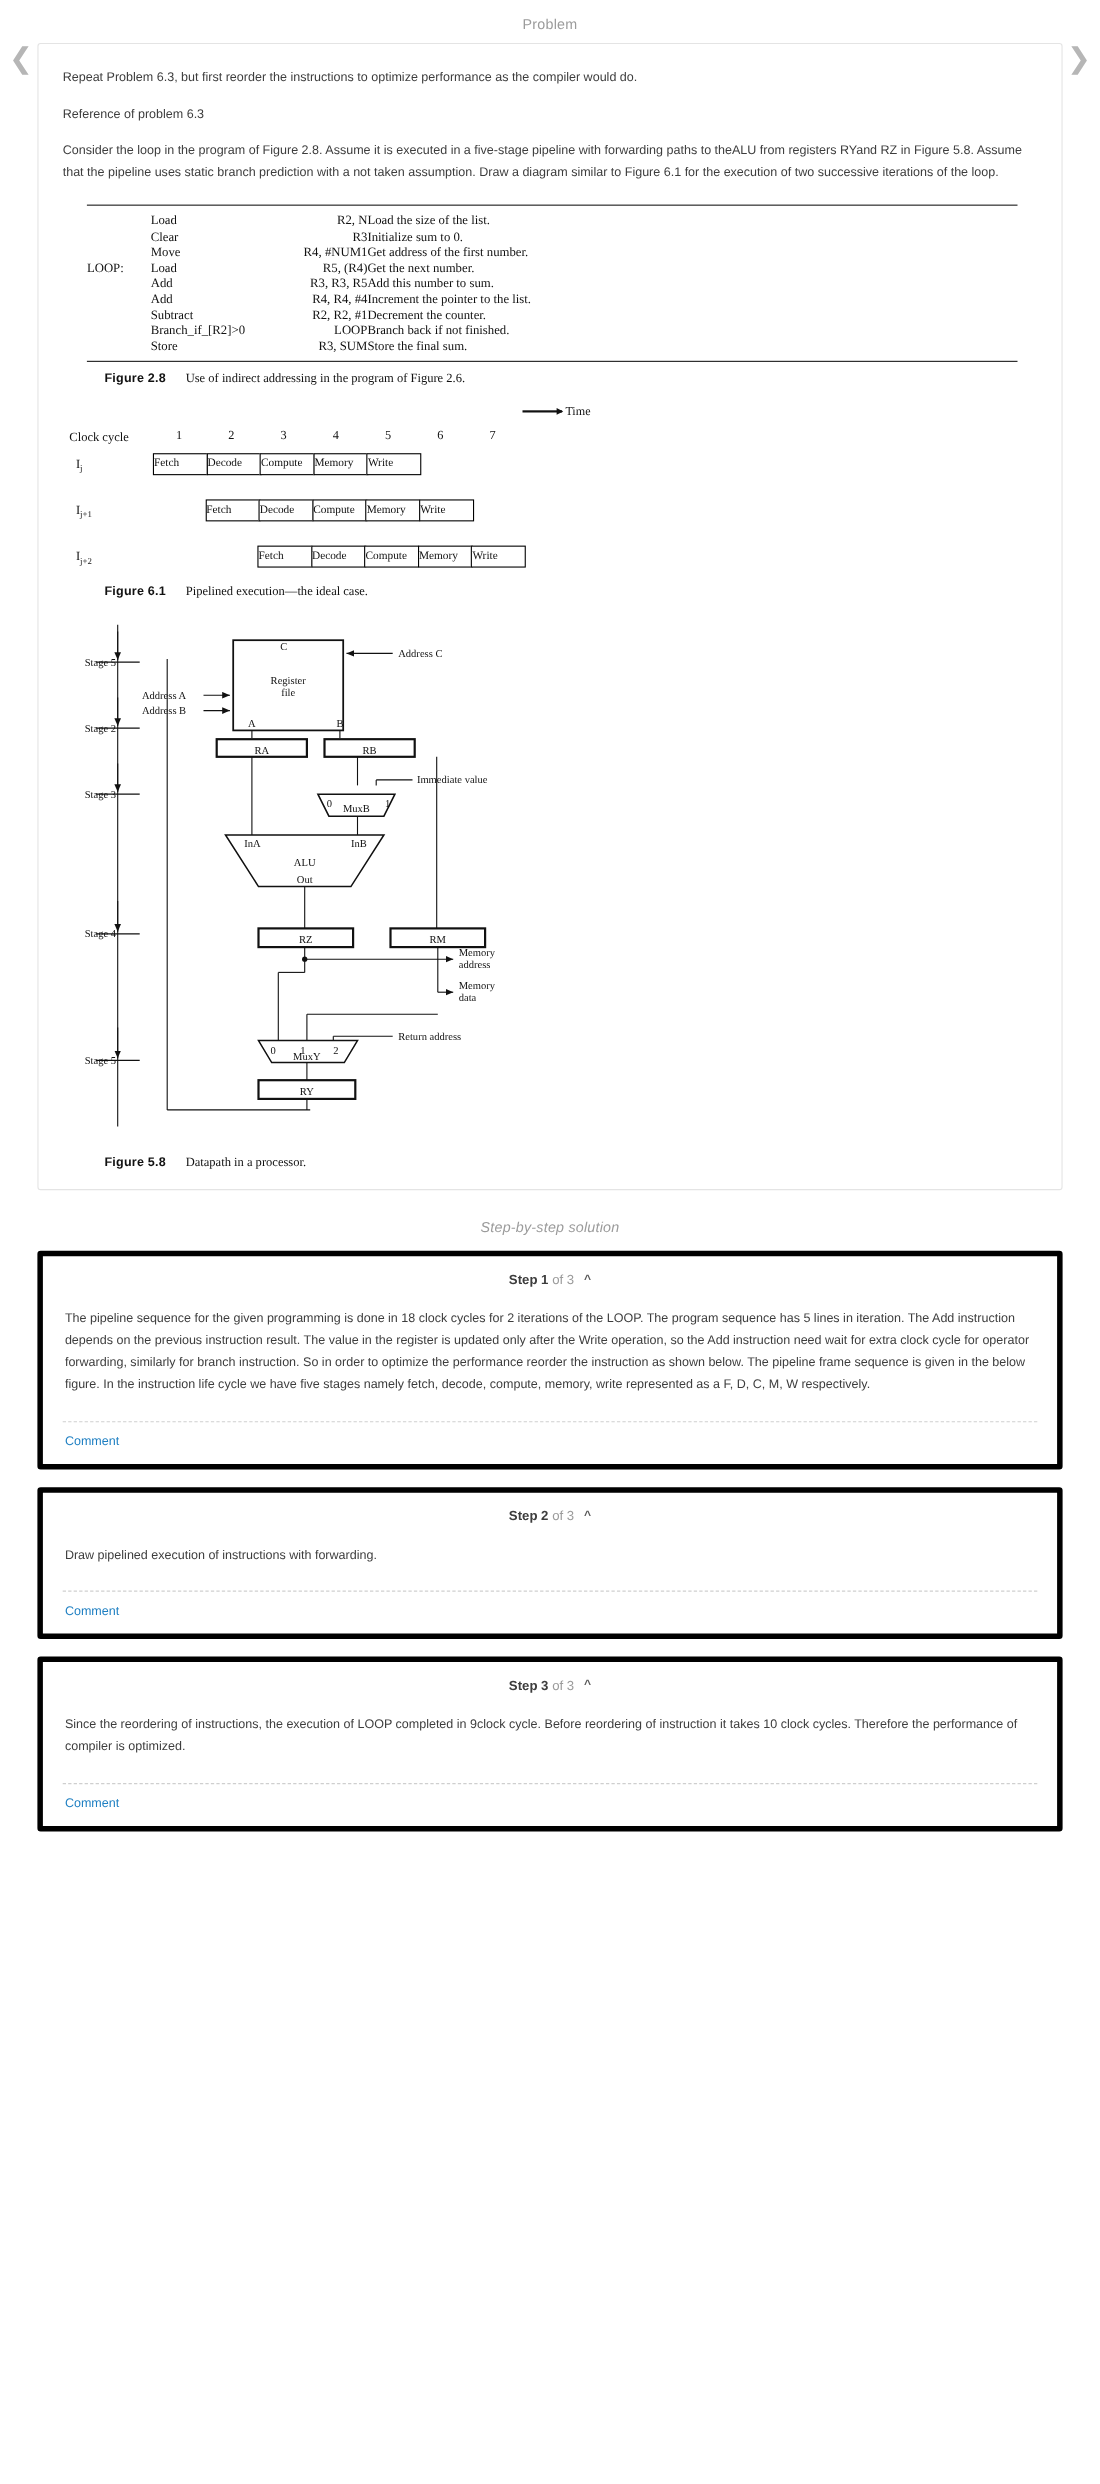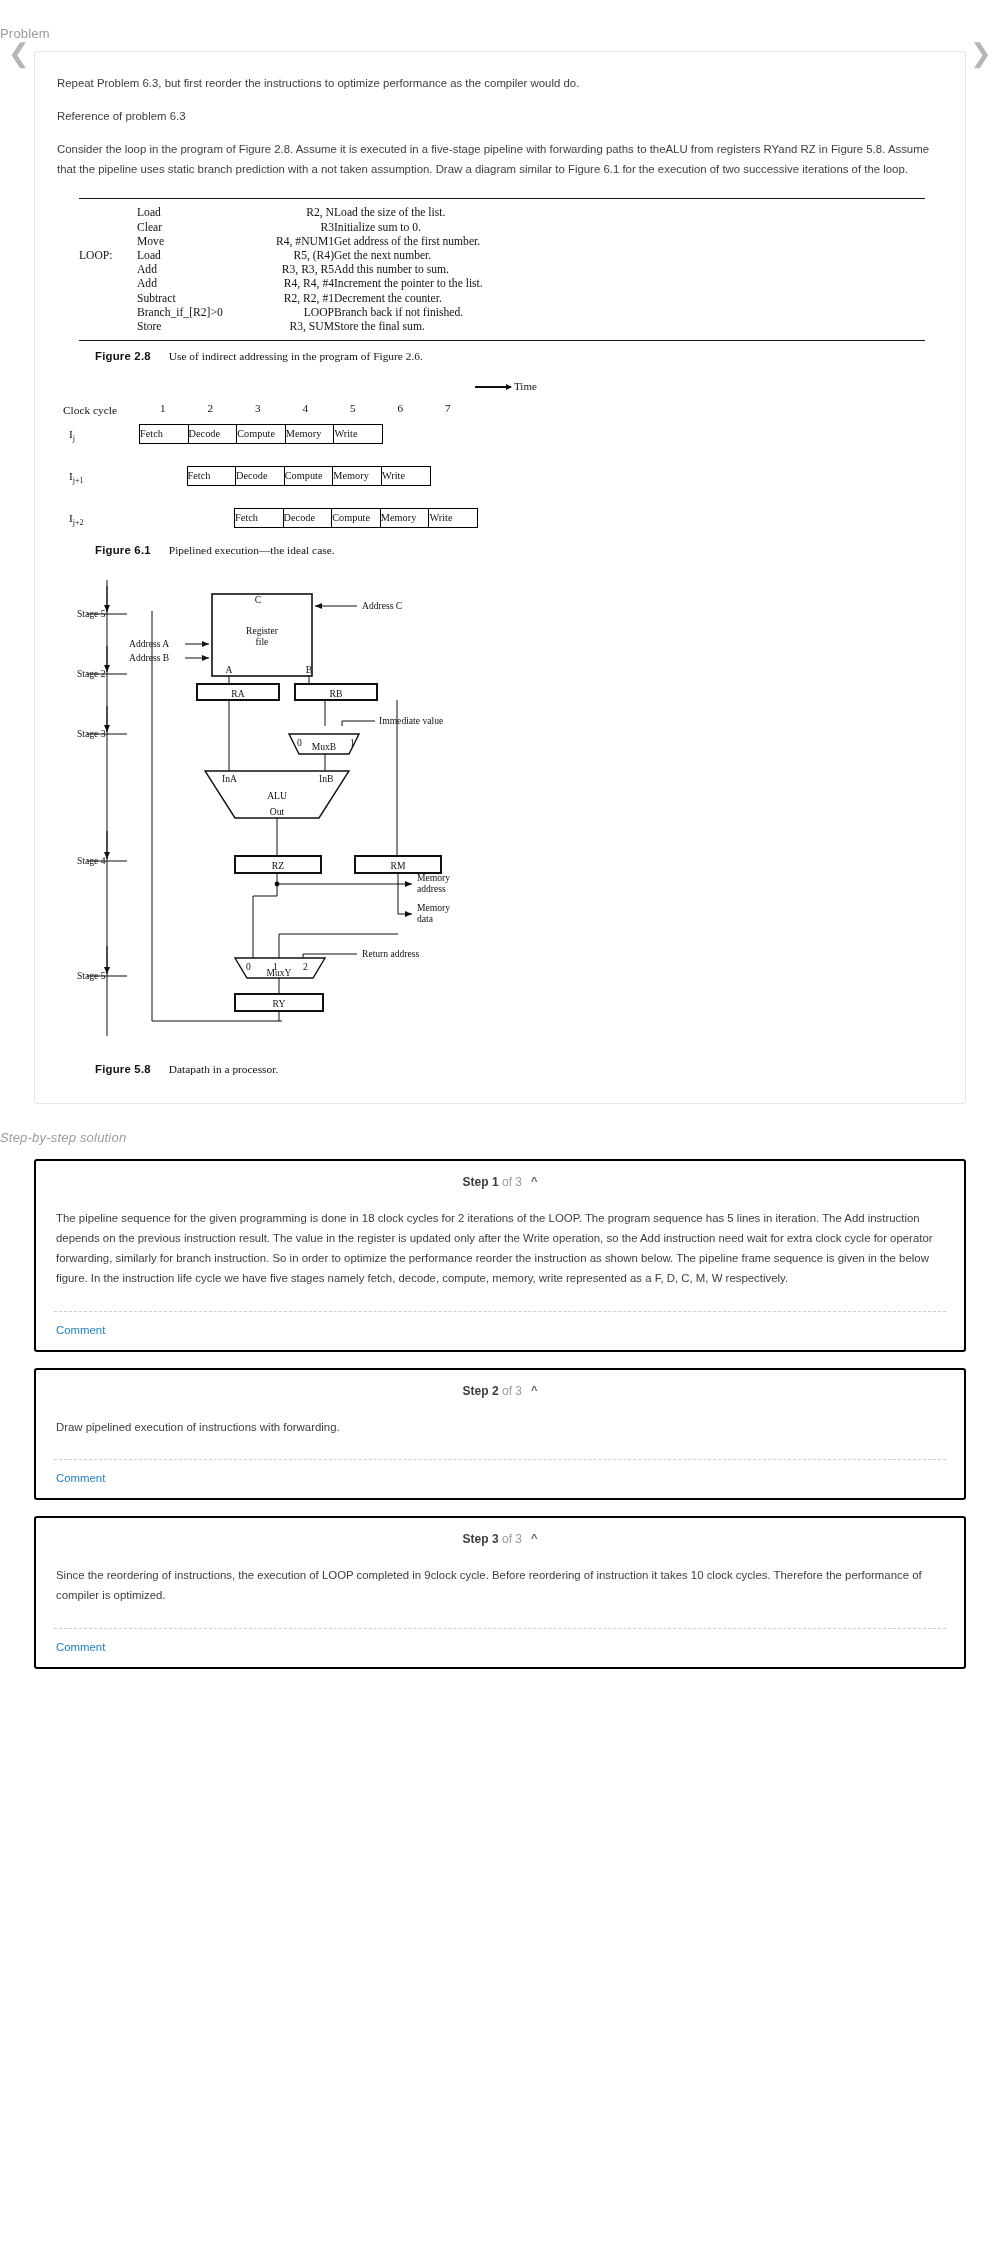--- a/index.html
+++ b/index.html
@@ -6,24 +6,25 @@
   body{
     width:1000px;
     font-family:"Liberation Sans", sans-serif;
     color:#3b3b3b;
     -webkit-font-smoothing:antialiased;
   }
   .page{position:relative;width:1000px;min-height:2258px;background:#ffffff;}
 
   
   .section-title{
+    text-align:center;
     font-size:13px;
     color:#9b9b9b;
     letter-spacing:.2px;
-    padding:26px 0 10px 0;
+    padding:14px 0 10px 0;
   }
 
   
   .nav-arrow{
     position:absolute;
     top:40px;
     width:26px;height:26px;
     color:#b6b6b6;
     font-size:26px;
     line-height:26px;
@@ -35,21 +36,21 @@
   .nav-arrow.right{right:6px;}
 
   
   .card{
     margin:0 34px;
     border:1px solid #e4e4e4;
     border-radius:3px;
     background:#fff;
     box-sizing:border-box;
   }
-  .problem-card{padding:22px 22px 28px 22px;}
+  .problem-card{padding:22px 22px 18px 22px;}
 
   .ptext{
     font-size:11.4px;
     line-height:1.75;
     color:#3d3d3d;
     margin:0 0 13px 0;
   }
   .ptext:last-child{margin-bottom:0;}
 
   
@@ -124,21 +125,21 @@
   .sub{font-size:8px;vertical-align:sub;}
 
   
   .datapath{position:relative;height:505px;margin-top:10px;}
   .datapath svg{display:block;}
 
   
   .steps-wrap{margin-top:4px;}
   .step-card{
     margin:0 34px 16px 34px;
-    border:2px solid #000000;
+    border:5px solid #000000;
     border-radius:3px;
     background:#fff;
   }
   .step-head{
     text-align:center;
     padding:14px 0 13px 0;
     font-size:12px;
     color:#3d3d3d;
     font-weight:bold;
     position:relative;

